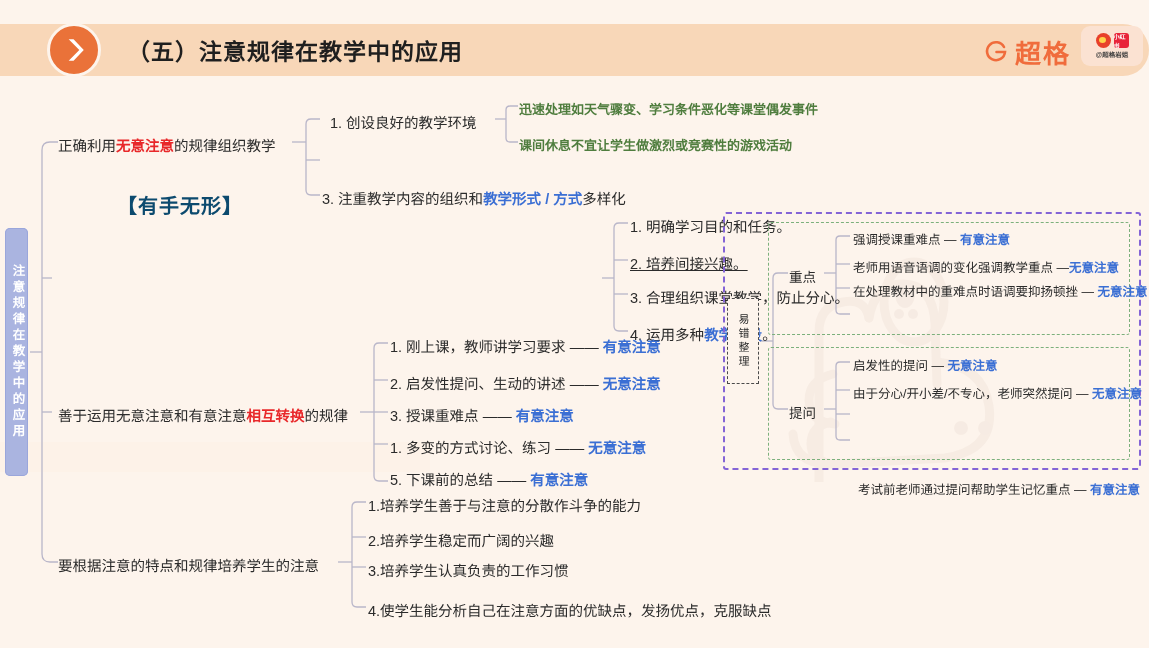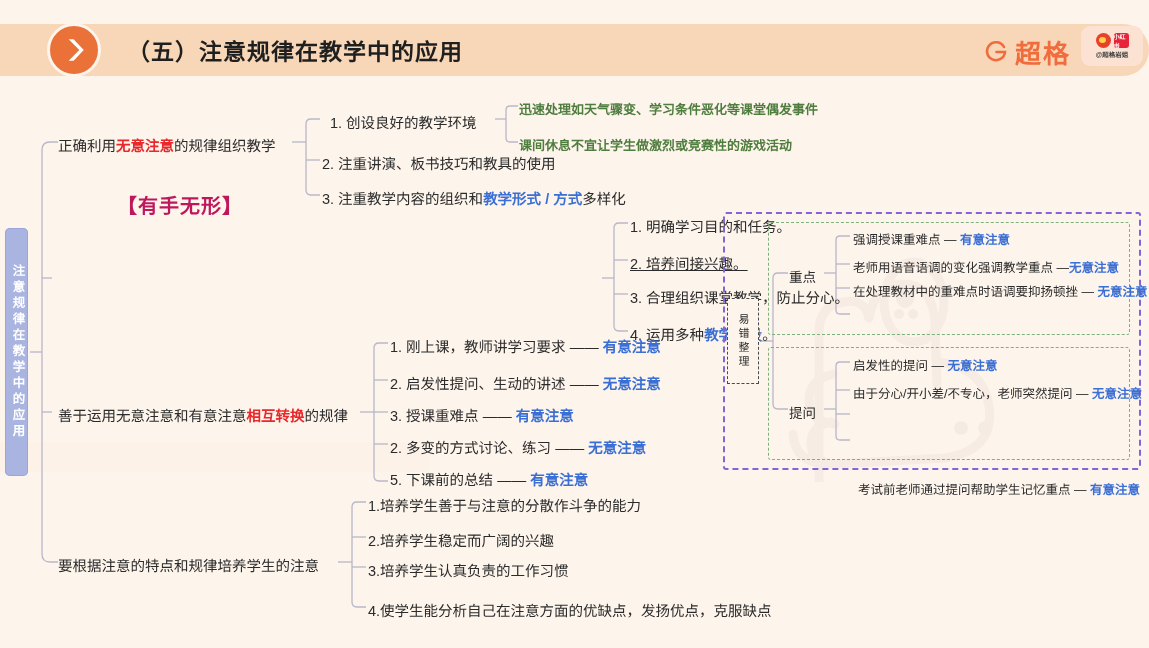--- a/index.html
+++ b/index.html
@@ -42,21 +42,21 @@
     background:#aab4e0;border-radius:5px;display:flex;align-items:center;justify-content:center;
     box-shadow:inset 0 0 0 1px #9aa6db;}
   .root-tab span{writing-mode:vertical-rl;font-size:12.5px;color:#ffffff;font-weight:bold;
     letter-spacing:3.5px;line-height:1.1;}
 
   
   .node{position:absolute;white-space:nowrap;color:#2b2b2b;font-size:14px;}
   .l1{font-size:14.5px;}
   .l2{font-size:14.5px;}
   .hl-red{color:#e8282a;font-weight:bold;}
-  .hl-orange{color:#be185d;font-weight:bold;font-size:20px;letter-spacing:1px;}
+  .hl-orange{color:#0c4a6e;font-weight:bold;font-size:20px;letter-spacing:1px;}
   .hl-blue{color:#3b6fd4;font-weight:bold;}
   .green{color:#4f7d3e;font-weight:bold;font-size:13px;}
   .dash{color:#3b6fd4;font-weight:bold;}
 
   
   svg.lines{position:absolute;left:0;top:0;width:1149px;height:648px;pointer-events:none;}
 
   
   .panel-outer{position:absolute;left:723px;top:212px;width:418px;height:258px;
     border:2px dashed #8464d6;border-radius:3px;box-sizing:border-box;}
@@ -194,21 +194,20 @@
   <div class="node l1" style="left:58px;top:134px;">
     <span>正确利用</span><span class="hl-red">无意注意</span><span>的规律组织教学</span>
   </div>
 
   <div class="node hl-orange" style="left:117px;top:190px;">【有手无形】</div>
 
   <div class="node l2" style="left:330px;top:111px;">1. 创设良好的教学环境</div>
   <div class="node green" style="left:519px;top:99px;">迅速处理如天气骤变、学习条件恶化等课堂偶发事件</div>
   <div class="node green" style="left:519px;top:135px;">课间休息不宜让学生做激烈或竞赛性的游戏活动</div>
 
-  <div class="node l2" style="left:322px;top:152px;">2. 注重讲演、板书技巧和教具的使用</div>
 
   <div class="node l2" style="left:322px;top:187px;">
     <span>3. 注重教学内容的组织和</span><span class="hl-blue">教学形式 / 方式</span><span>多样化</span>
   </div>
 
 
   <div class="node l2" style="left:630px;top:215px;">1. 明确学习目的和任务。</div>
   <div class="node l2" style="left:630px;top:252px;text-decoration:underline;">2. 培养间接兴趣。</div>
   <div class="node l2" style="left:630px;top:286px;">3. 合理组织课堂教学，防止分心。</div>
   <div class="node l2" style="left:630px;top:323px;">
@@ -222,21 +221,21 @@
   <div class="node l2" style="left:390px;top:335px;">
     <span>1. 刚上课，教师讲学习要求 ——</span> <span class="dash">有意注意</span>
   </div>
   <div class="node l2" style="left:390px;top:372px;">
     <span>2. 启发性提问、生动的讲述 ——</span> <span class="dash">无意注意</span>
   </div>
   <div class="node l2" style="left:390px;top:404px;">
     <span>3. 授课重难点 ——</span> <span class="dash">有意注意</span>
   </div>
   <div class="node l2" style="left:390px;top:436px;">
-    <span>2. 多变的方式讨论、练习 ——</span> <span class="dash">无意注意</span>
+    <span>1. 多变的方式讨论、练习 ——</span> <span class="dash">无意注意</span>
   </div>
   <div class="node l2" style="left:390px;top:468px;">
     <span>5. 下课前的总结 ——</span> <span class="dash">有意注意</span>
   </div>
 
   <div class="node l1" style="left:58px;top:554px;">要根据注意的特点和规律培养学生的注意</div>
 
   <div class="node l2" style="left:368px;top:494px;">1.培养学生善于与注意的分散作斗争的能力</div>
   <div class="node l2" style="left:368px;top:529px;">2.培养学生稳定而广阔的兴趣</div>
   <div class="node l2" style="left:368px;top:559px;">3.培养学生认真负责的工作习惯</div>

